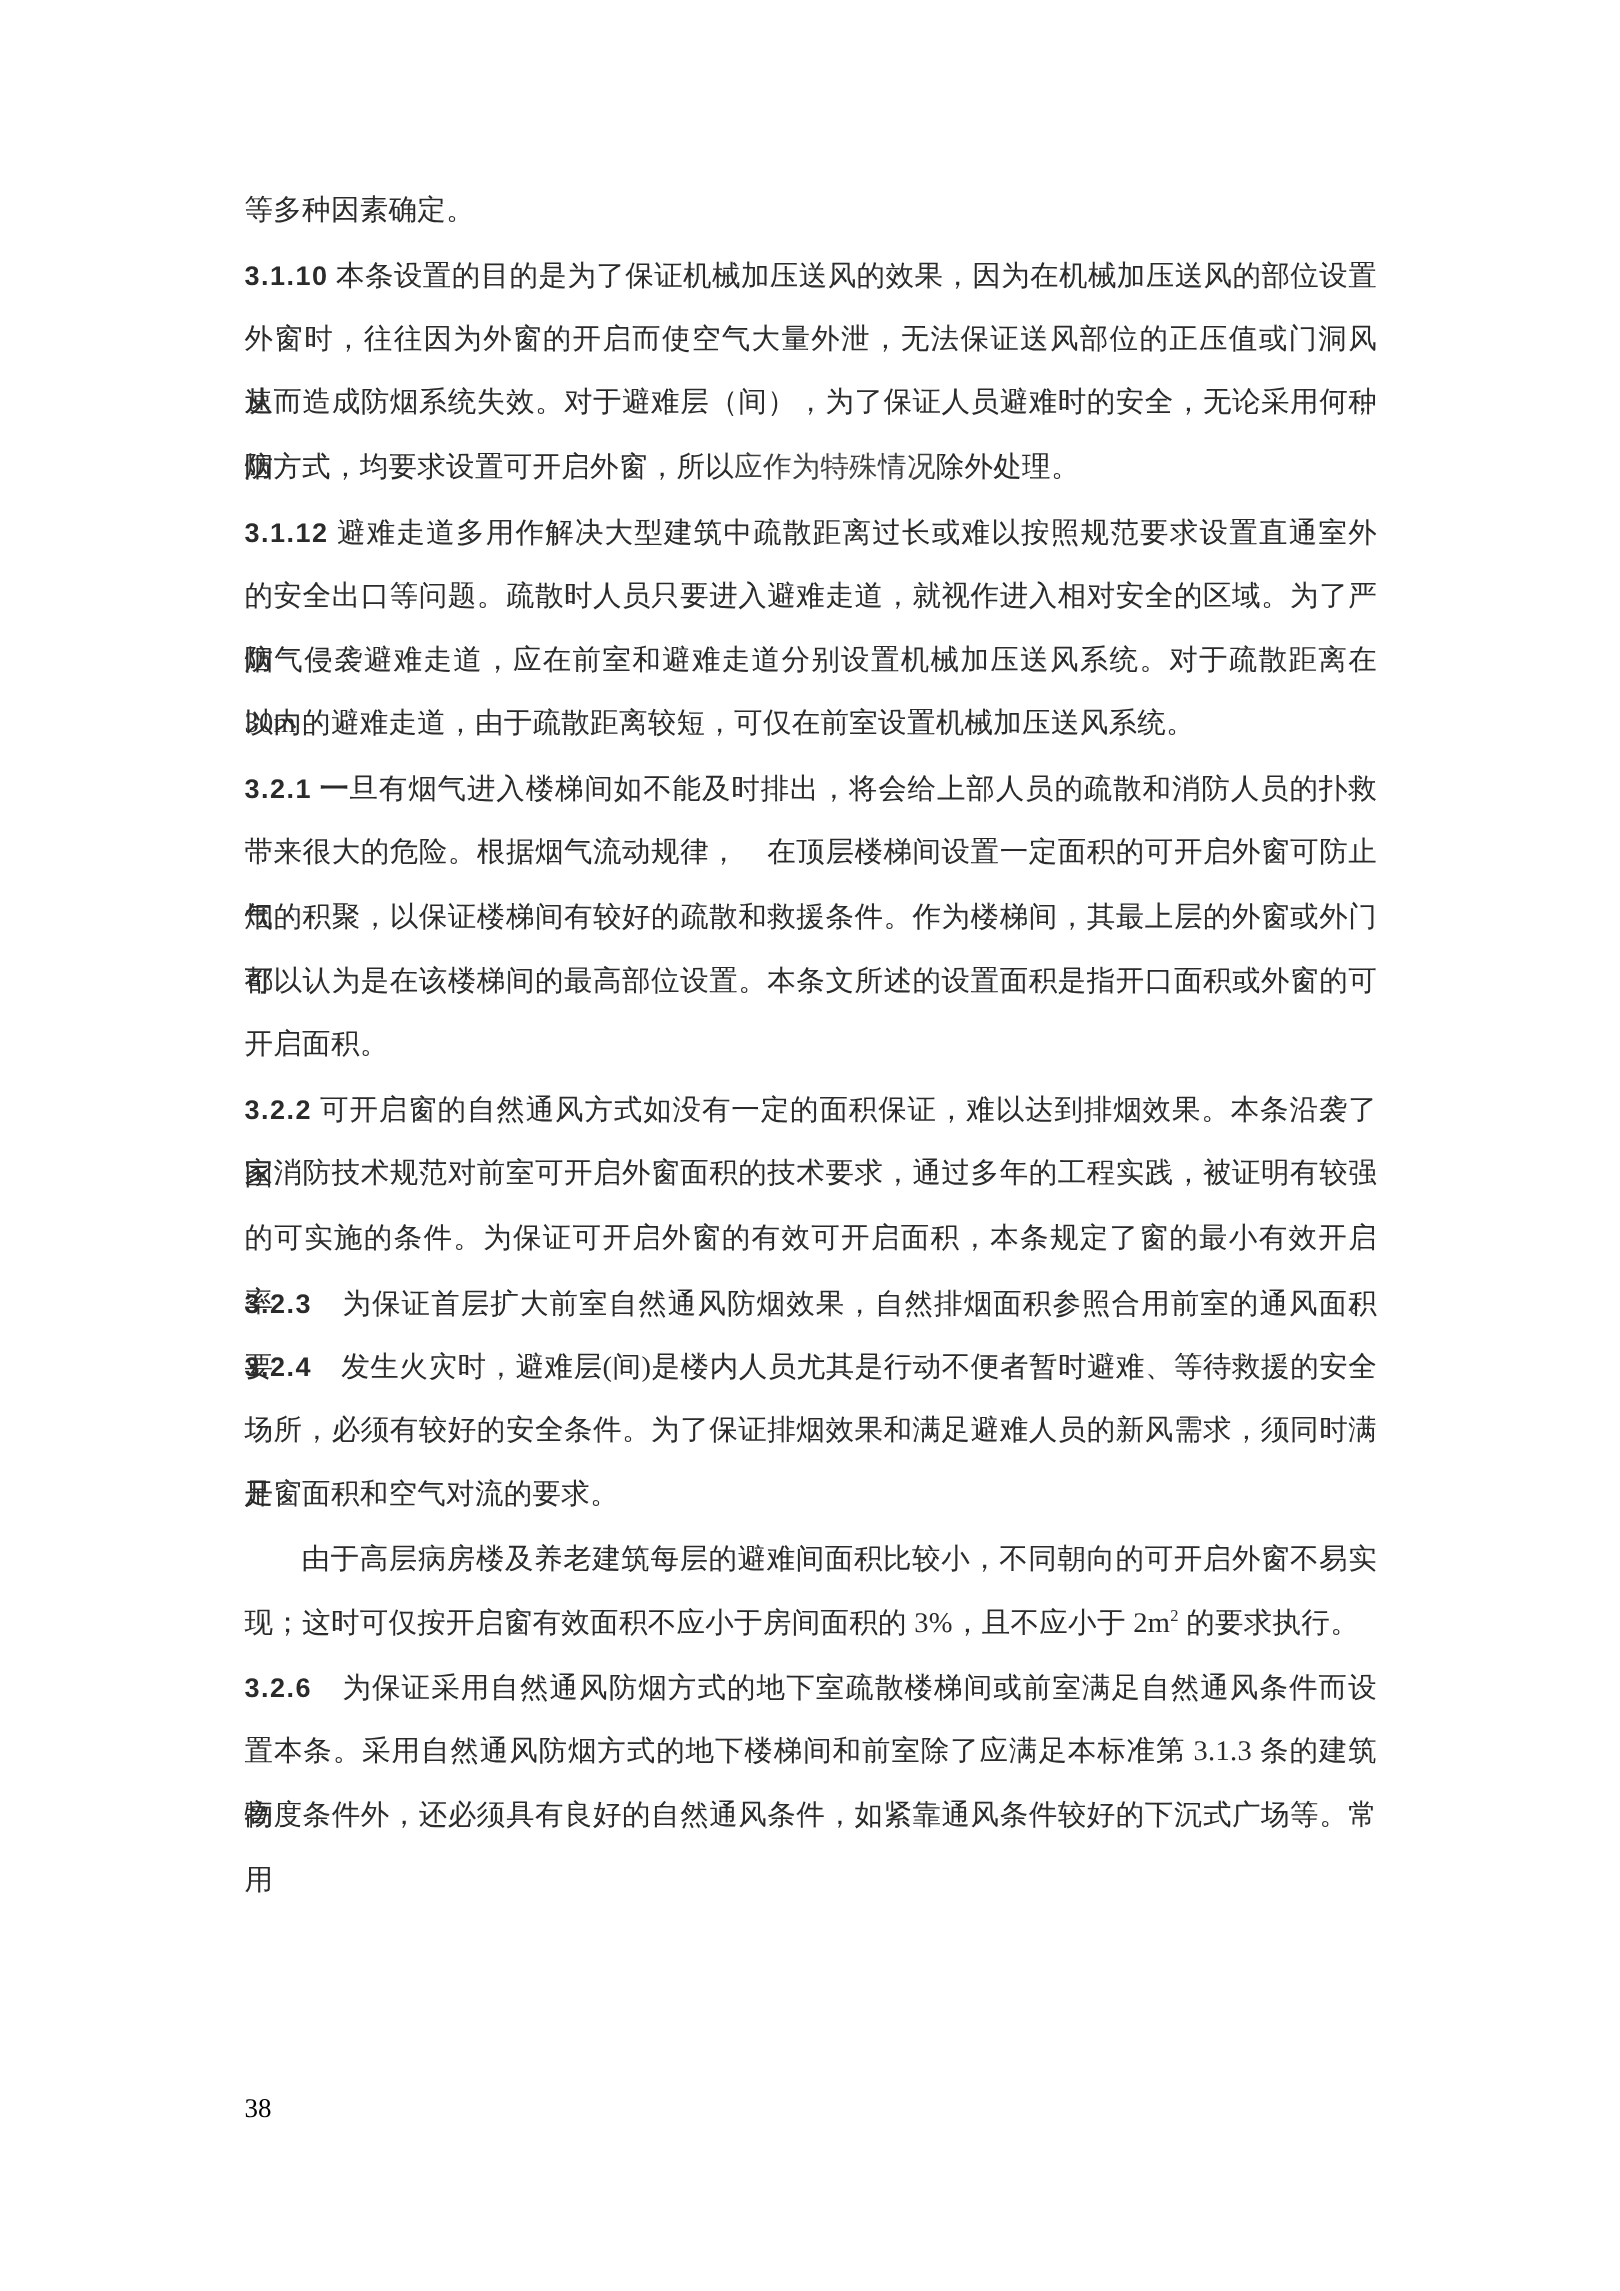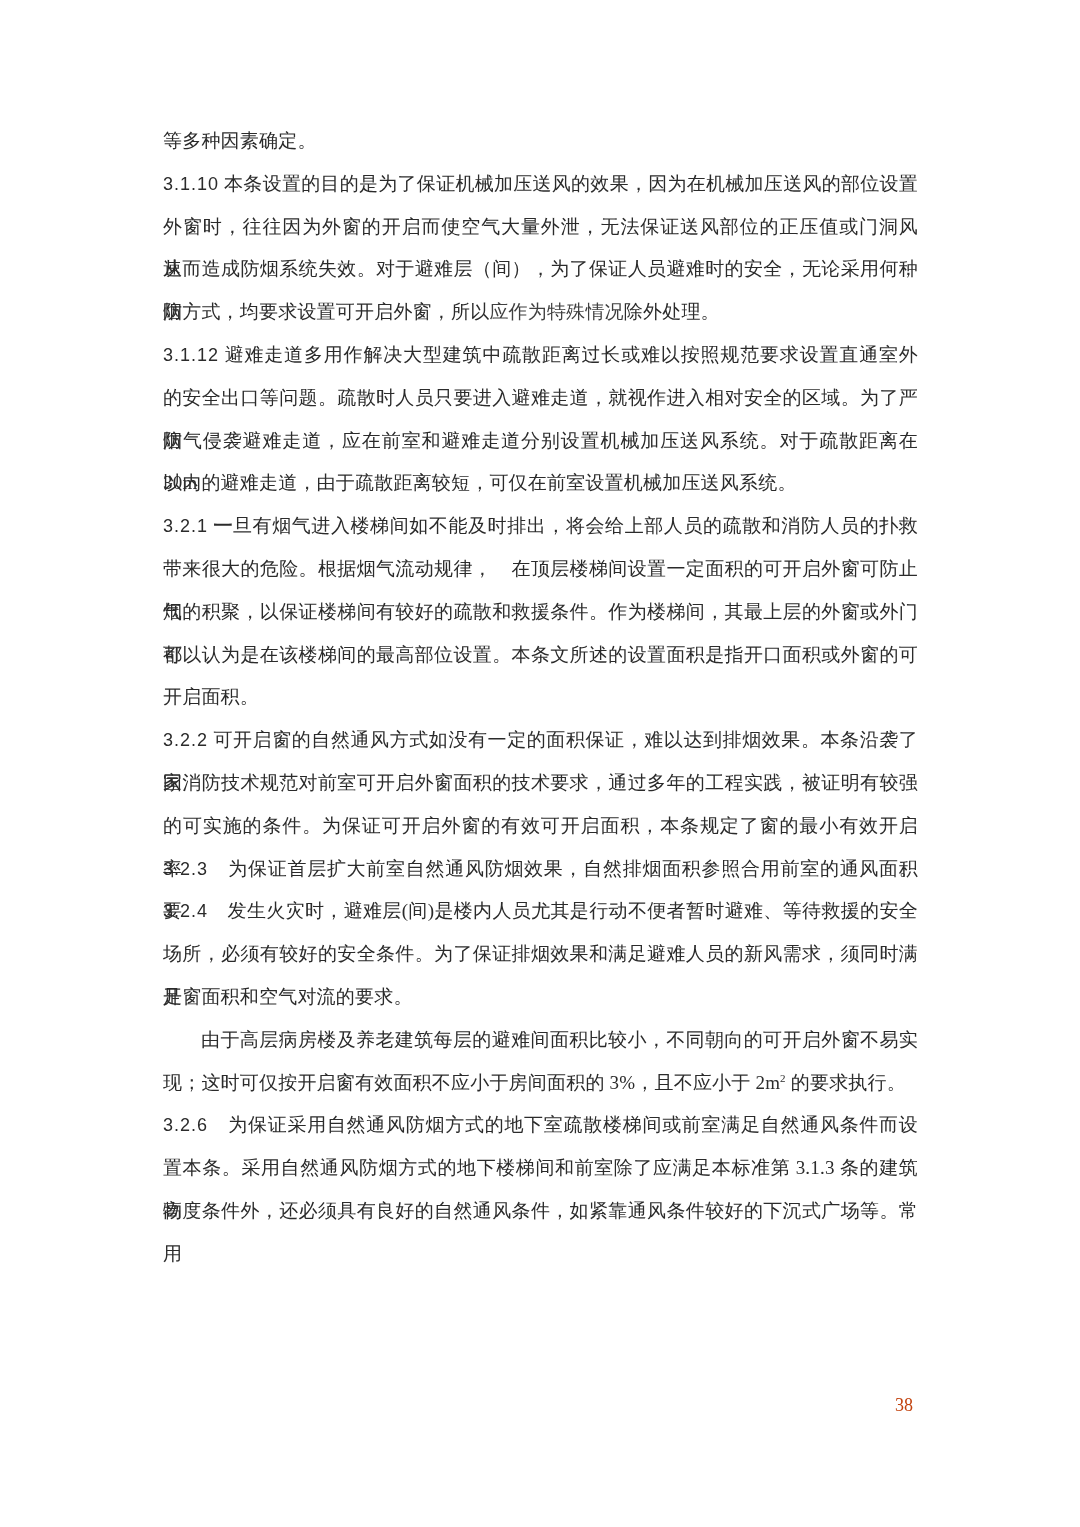--- a/index.html
+++ b/index.html
@@ -42,21 +42,21 @@
     font-weight: bold;
     text-align: center;
     line-height: 42.8px;
     height: 42.8px;
     margin-top: 23px;
     margin-bottom: 7px;
     letter-spacing: 1px;
   }
   .num {
     font-family: "Liberation Sans", sans-serif;
-    font-weight: normal;
+    font-weight: bold;
     font-size: 18px;
     letter-spacing: 1px;
   }
   .boldcjk {
     font-weight: bold;
   }
   .red {
     color: #404040;
   }
   .sup {
@@ -64,23 +64,22 @@
     font-size: 11px;
     line-height: 0;
   }
   .pageno {
     position: absolute;
     left: 163px;
     top: 1384px;
     width: 750px;
     height: 42.8px;
     line-height: 42.8px;
-    text-align: right;
     font-size: 18px;
-    color: #c2410c;
+    color: #000000;
   }
 </style>
 </head>
 <body>
 
 <div class="page">
   <div class="content">
       <div class="line"><span>等多种因素确定。</span></div>
       <div class="line just"><span class="num">3.1.10</span><span> 本条设置的目的是为了保证机械加压送风的效果，因为在机械加压送风的部位设置</span></div>
       <div class="line just"><span>外窗时，往往因为外窗的开启而使空气大量外泄，无法保证送风部位的正压值或门洞风速，</span></div>

